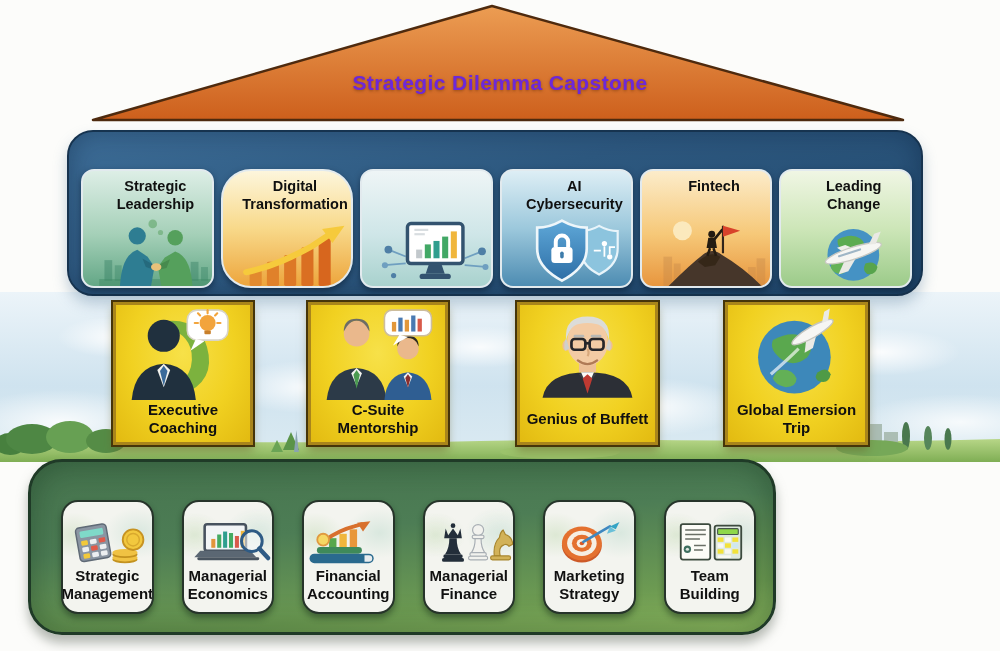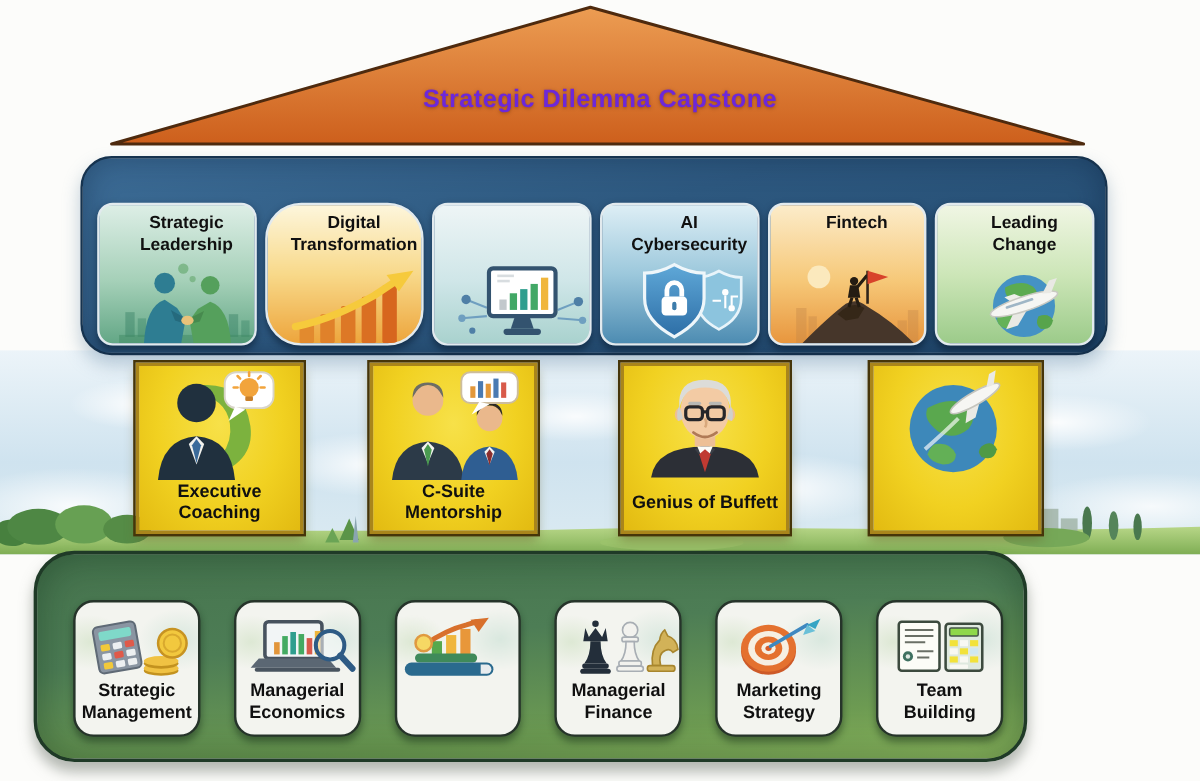--- a/index.html
+++ b/index.html
@@ -47,21 +47,21 @@
   .ycard{position:absolute;top:302px;width:140px;height:143px;z-index:2;box-sizing:border-box;
     background:radial-gradient(ellipse at 50% 35%, #f7e149 0%, #f1d121 55%, #e2ba11 100%);
     border:3px solid #a9851b;outline:2px solid #463509;
     box-shadow:0 6px 9px rgba(105,95,40,.5);
     display:flex;flex-direction:column;}
   .yicon{width:100%;height:92px;margin-top:3px;display:block;}
   .ylabel{flex:1;display:flex;align-items:center;justify-content:center;text-align:center;
     font-weight:bold;font-size:15px;line-height:1.18;color:#101010;padding:0 3px 5px;}
 
   
-  .green-band{position:absolute;left:28px;top:459px;width:828px;height:176px;z-index:2;
+  .green-band{position:absolute;left:28px;top:459px;width:748px;height:176px;z-index:2;
     border-radius:34px;border:3px solid #1f3a27;box-sizing:border-box;
     background:linear-gradient(175deg,#46744e 0%, #4d7d55 40%, #6d9b52 78%, #90bb5f 100%);
     box-shadow:inset 0 0 34px rgba(10,40,20,.4), 0 8px 11px rgba(110,118,108,.5);
     display:flex;gap:28px;padding:38px 17px 0 30px;}
   .bcard{flex:1;height:110px;border:2px solid #26342a;border-radius:17px;overflow:hidden;
     background:
       radial-gradient(46px 34px at 85% 28%, rgba(150,200,180,.28), rgba(150,200,180,0) 75%),
       radial-gradient(40px 30px at 12% 30%, rgba(170,205,150,.3), rgba(170,205,150,0) 75%),
       #f3f4ef;
     box-shadow:0 4px 6px rgba(15,35,20,.45);display:flex;flex-direction:column;}
@@ -315,20 +315,21 @@
       <path d="M38 30 q18 -10 30 -2 q10 8 2 18 q-12 10 -24 2 q-12 -9 -8 -18z" fill="#5aa84e"></path>
       <path d="M44 58 q12 -2 16 8 q0 8 -10 8 q-10 -2 -12 -8 q2 -6 6 -8z" fill="#63b056"></path>
       <path d="M80 60 q8 -6 12 2 q-2 10 -12 6 q-4 -4 0 -8z" fill="#4f9a46"></path>
       <path d="M36 62 Q52 48 62 38" stroke="#ffffff" stroke-width="3" opacity=".65" fill="none"></path>
       <g transform="rotate(-30 70 30)">
         <path d="M74 23 l-12 16 9 0 12 -12z" fill="#eaeae5"></path>
         <ellipse cx="78" cy="26" rx="22" ry="5" fill="#f6f6f3" stroke="#c5c5be" stroke-width="1.3"></ellipse>
         <path d="M96 24 l7 -9 -6 0 -7 8z" fill="#eaeae5"></path>
       </g>
     </svg>
+    <div class="ylabel">Global Emersion Trip</div>
   </div>
 
   <div class="green-band">
 
     <div class="bcard">
       <svg class="bicon" viewBox="0 0 120 58" preserveAspectRatio="xMidYMax meet">
         <g transform="rotate(-10 42 30)">
           <rect x="20" y="6" width="42" height="46" rx="5" fill="#8a95a2" stroke="#5f6a76" stroke-width="2"></rect>
           <rect x="25" y="11" width="32" height="9" rx="2" fill="#7fd9c9"></rect>
           <rect x="25" y="24" width="9" height="6.5" rx="1.5" fill="#f2c93a"></rect>
@@ -373,20 +374,21 @@
         <rect x="34" y="23" width="10" height="14" fill="#57a84c"></rect>
         <rect x="48" y="17" width="10" height="20" fill="#f0b63c"></rect>
         <rect x="62" y="11" width="10" height="26" fill="#e8973a"></rect>
         <path d="M28 26 Q48 12 68 7 L78 4" stroke="#d8702c" stroke-width="5" fill="none" stroke-linecap="round"></path>
         <polygon points="90,0 72,2 80,14" fill="#d8702c"></polygon>
         <circle cx="26" cy="25" r="8" fill="#f6d864" stroke="#e09a40" stroke-width="2.5"></circle>
         <path d="M22 35 h52 a4.5 4.5 0 0 1 0 9 h-52 a4.5 4.5 0 0 1 0 -9z" fill="#3f8a5a"></path>
         <path d="M14 44 h74 a6.5 6.5 0 0 1 0 13 h-74 a6.5 6.5 0 0 1 0 -13z" fill="#2a6a8e"></path>
         <path d="M82 46 h6 a4.5 4.5 0 0 1 0 9 h-6z" fill="#e8ecee"></path>
       </svg>
+      <div class="blabel">Financial Accounting</div>
     </div>
 
     <div class="bcard">
       <svg class="bicon" viewBox="0 0 120 58" preserveAspectRatio="xMidYMax meet">
         <g fill="#232e3a">
           <circle cx="38" cy="6" r="3.2"></circle>
           <path d="M28 10 l3.5 9 6.5 -9 6.5 9 3.5 -9 2 13 h-24z"></path>
           <path d="M33 23 q0 14 -6 22 h22 q-6 -8 -6 -22z"></path>
           <rect x="25" y="45" width="26" height="5" rx="2"></rect>
           <rect x="23" y="50" width="30" height="5" rx="2.5"></rect>

